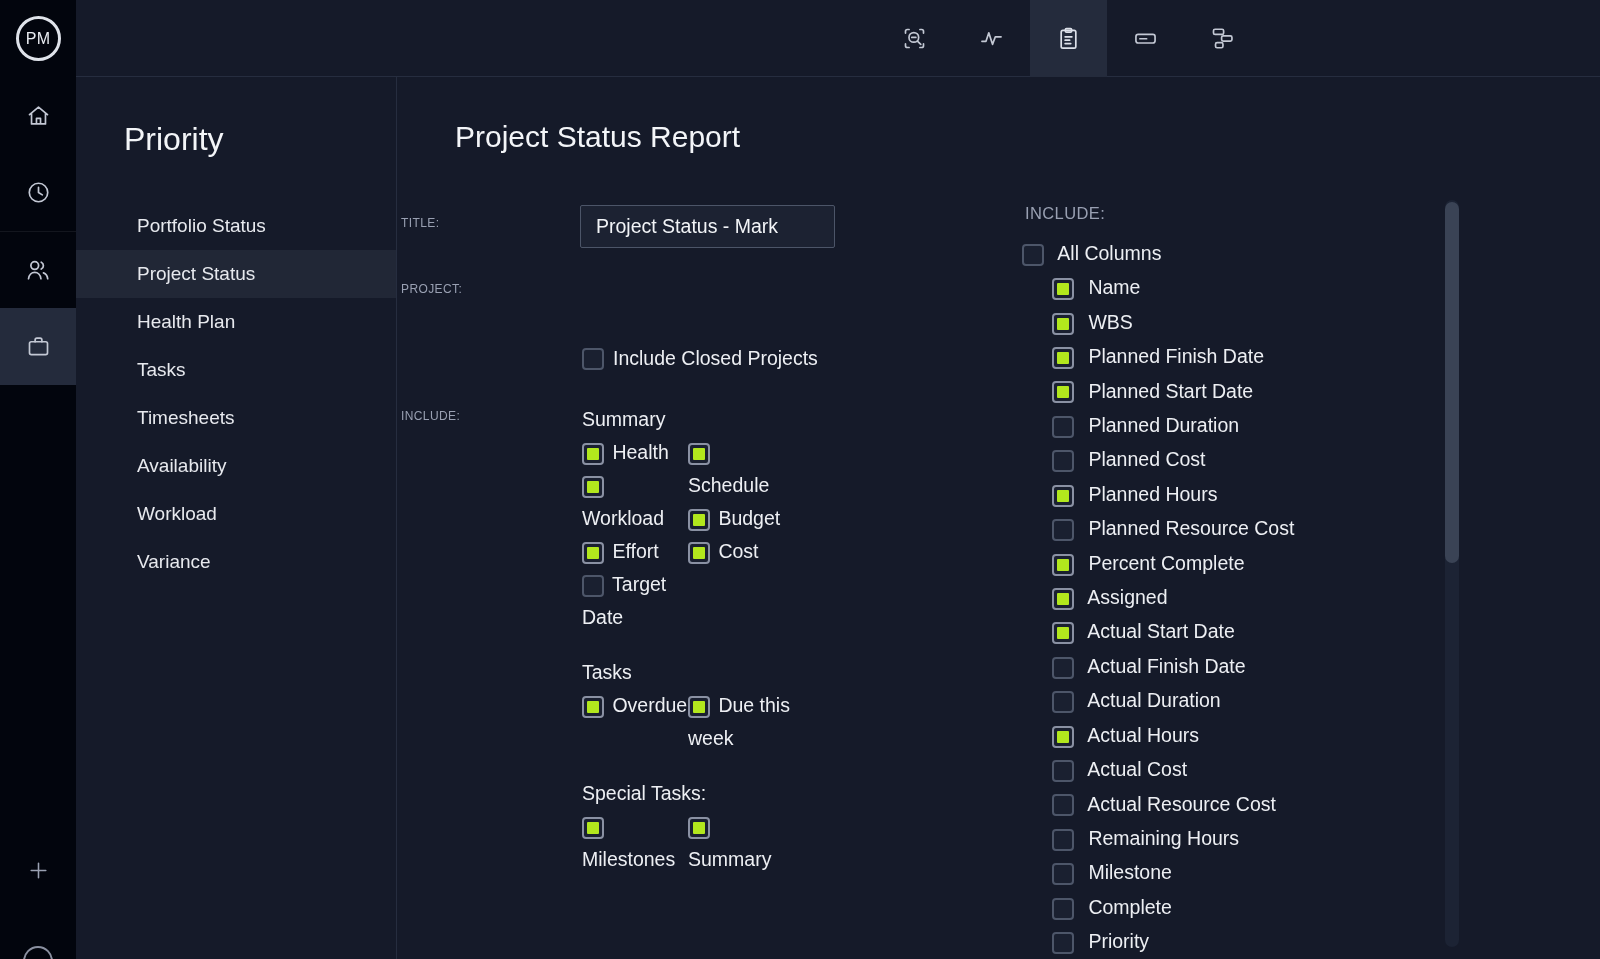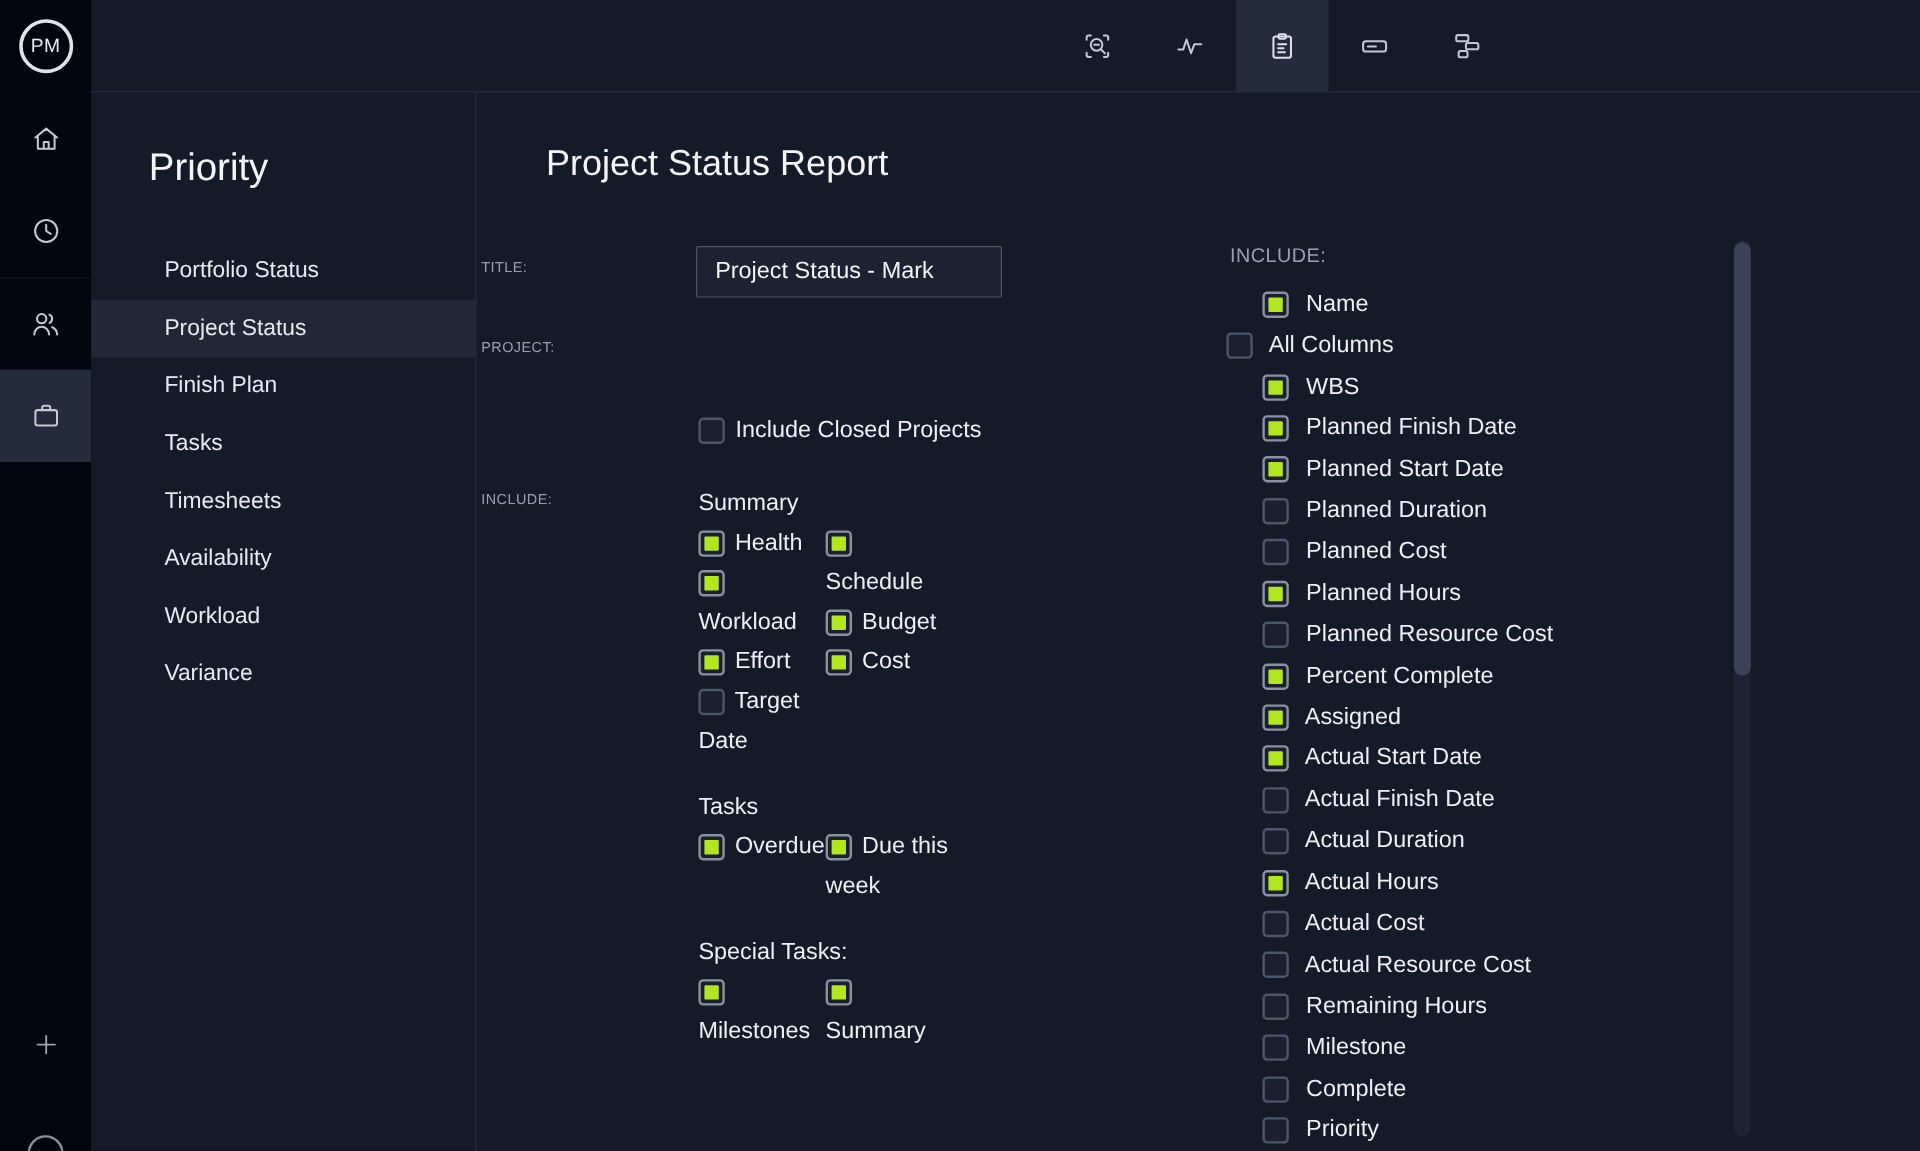--- a/index.html
+++ b/index.html
@@ -174,21 +174,21 @@
 <div class="panel">
   <h1 class="panel-title">Priority</h1>
   <ul class="report-list">
       <li class="report-item">
         <span>Portfolio Status</span>
       </li>
       <li class="report-item selected">
         <span>Project Status</span>
       </li>
       <li class="report-item">
-        <span>Finish Plan</span>
+        <span>Health Plan</span>
       </li>
       <li class="report-item">
         <span>Tasks</span>
       </li>
       <li class="report-item">
         <span>Timesheets</span>
       </li>
       <li class="report-item">
         <span>Availability</span>
       </li>
@@ -251,22 +251,22 @@
           </div>
           <div class="inc-col">
             <div class="cbitem"><span class="cb checked"></span> <span class="cb-label">Summary</span></div>
           </div>
         </div>
       </div>
     </div>
 
   <div class="columns-label">INCLUDE:</div>
   <div class="columns-block">
+      <div class="col-row"><span class="cb"></span> <span class="cb-label">All Columns</span></div>
       <div class="col-row child"><span class="cb checked"></span> <span class="cb-label">Name</span></div>
-      <div class="col-row"><span class="cb"></span> <span class="cb-label">All Columns</span></div>
       <div class="col-row child"><span class="cb checked"></span> <span class="cb-label">WBS</span></div>
       <div class="col-row child"><span class="cb checked"></span> <span class="cb-label">Planned Finish Date</span></div>
       <div class="col-row child"><span class="cb checked"></span> <span class="cb-label">Planned Start Date</span></div>
       <div class="col-row child"><span class="cb"></span> <span class="cb-label">Planned Duration</span></div>
       <div class="col-row child"><span class="cb"></span> <span class="cb-label">Planned Cost</span></div>
       <div class="col-row child"><span class="cb checked"></span> <span class="cb-label">Planned Hours</span></div>
       <div class="col-row child"><span class="cb"></span> <span class="cb-label">Planned Resource Cost</span></div>
       <div class="col-row child"><span class="cb checked"></span> <span class="cb-label">Percent Complete</span></div>
       <div class="col-row child"><span class="cb checked"></span> <span class="cb-label">Assigned</span></div>
       <div class="col-row child"><span class="cb checked"></span> <span class="cb-label">Actual Start Date</span></div>

